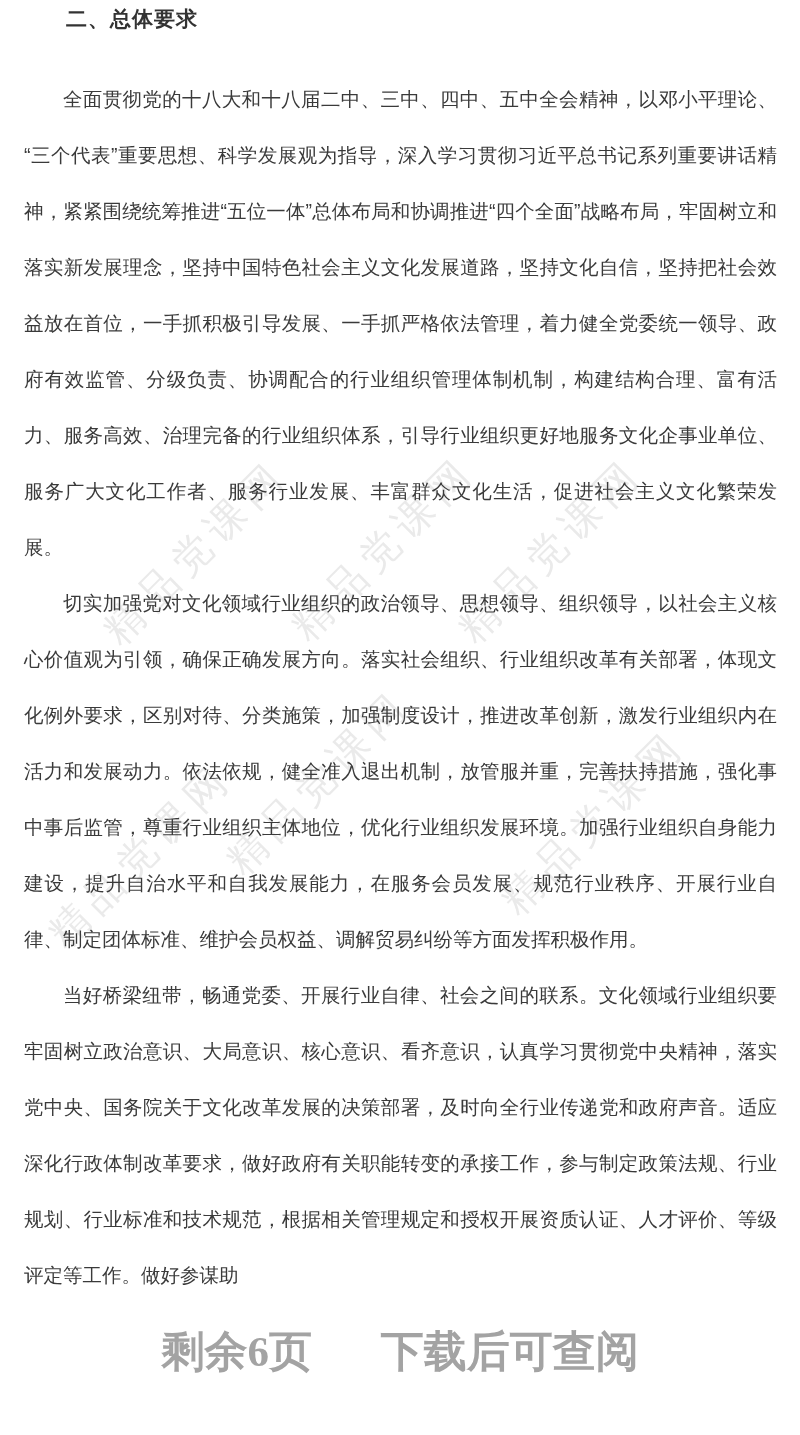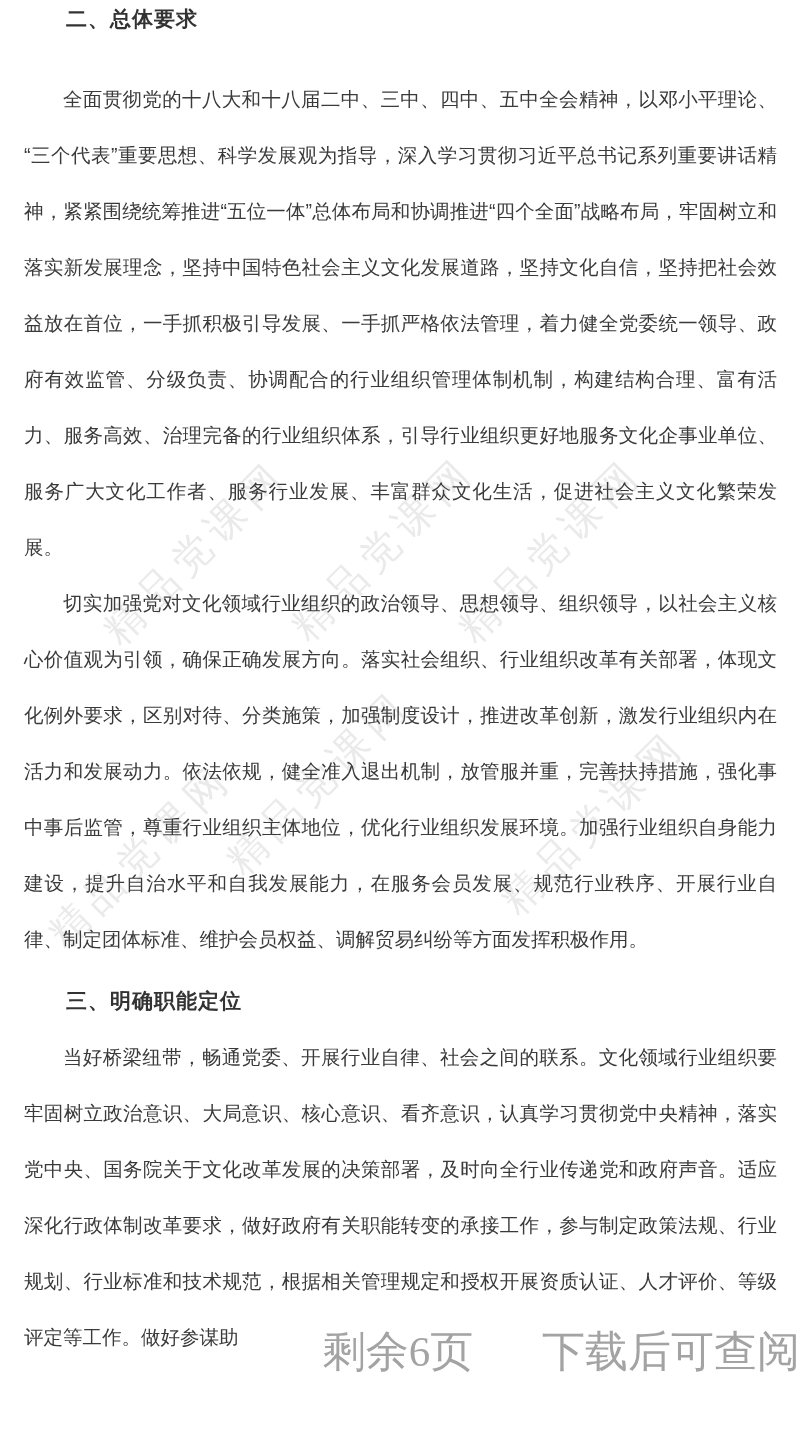--- a/index.html
+++ b/index.html
@@ -71,23 +71,23 @@
     line-height: 56px;
     text-indent: 2em;
   }
   
   .footer-banner {
     position: absolute;
     left: 0;
     right: 0;
     top: 1322px;
     z-index: 1;
-    text-align: right;
+    text-align: center;
     font-family: "Liberation Serif", serif;
-    font-weight: normal;
+    font-weight: bold;
     font-size: 43px;
     line-height: 60px;
     color: #a3a3a3;
     white-space: nowrap;
   }
   .footer-banner .dl {
     margin-left: 58px;
   }
 </style>
 </head>
@@ -104,21 +104,20 @@
     <span class="wm wm6">精品党课网</span>
   </div>
 
   <div class="content">
     <h2 class="doc-heading">二、总体要求</h2>
 
     <p class="doc-para">全面贯彻党的十八大和十八届二中、三中、四中、五中全会精神，以邓小平理论、“三个代表”重要思想、科学发展观为指导，深入学习贯彻习近平总书记系列重要讲话精神，紧紧围绕统筹推进“五位一体”总体布局和协调推进“四个全面”战略布局，牢固树立和落实新发展理念，坚持中国特色社会主义文化发展道路，坚持文化自信，坚持把社会效益放在首位，一手抓积极引导发展、一手抓严格依法管理，着力健全党委统一领导、政府有效监管、分级负责、协调配合的行业组织管理体制机制，构建结构合理、富有活力、服务高效、治理完备的行业组织体系，引导行业组织更好地服务文化企事业单位、服务广大文化工作者、服务行业发展、丰富群众文化生活，促进社会主义文化繁荣发展。</p>
 
     <p class="doc-para">切实加强党对文化领域行业组织的政治领导、思想领导、组织领导，以社会主义核心价值观为引领，确保正确发展方向。落实社会组织、行业组织改革有关部署，体现文化例外要求，区别对待、分类施策，加强制度设计，推进改革创新，激发行业组织内在活力和发展动力。依法依规，健全准入退出机制，放管服并重，完善扶持措施，强化事中事后监管，尊重行业组织主体地位，优化行业组织发展环境。加强行业组织自身能力建设，提升自治水平和自我发展能力，在服务会员发展、规范行业秩序、开展行业自律、制定团体标准、维护会员权益、调解贸易纠纷等方面发挥积极作用。</p>
 
-    <h2 class="doc-heading tight">三、明确职能定位</h2>
 
     <p class="doc-para">当好桥梁纽带，畅通党委、开展行业自律、社会之间的联系。文化领域行业组织要牢固树立政治意识、大局意识、核心意识、看齐意识，认真学习贯彻党中央精神，落实党中央、国务院关于文化改革发展的决策部署，及时向全行业传递党和政府声音。适应深化行政体制改革要求，做好政府有关职能转变的承接工作，参与制定政策法规、行业规划、行业标准和技术规范，根据相关管理规定和授权开展资质认证、人才评价、等级评定等工作。做好参谋助</p>
   </div>
 
   <div class="footer-banner">
     <span>剩余6页</span>
     <span class="dl">下载后可查阅</span>
   </div>
 
 </div>

